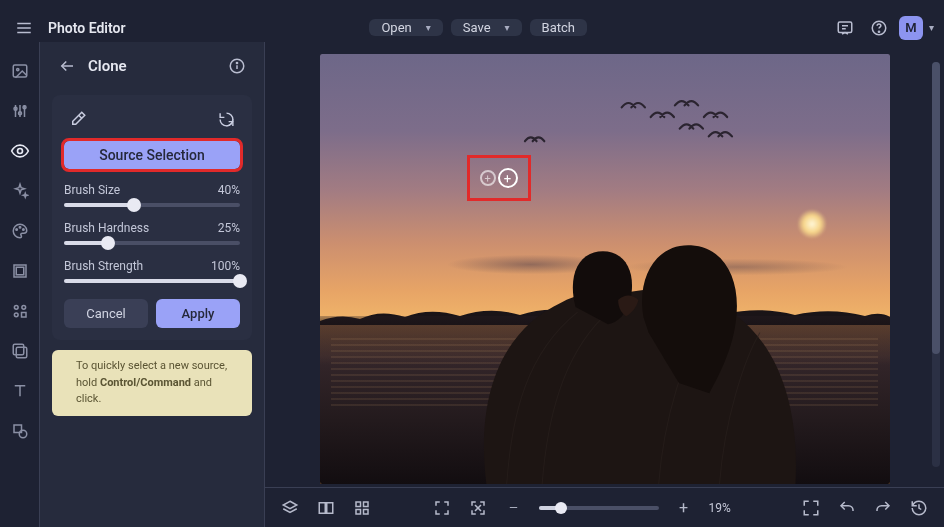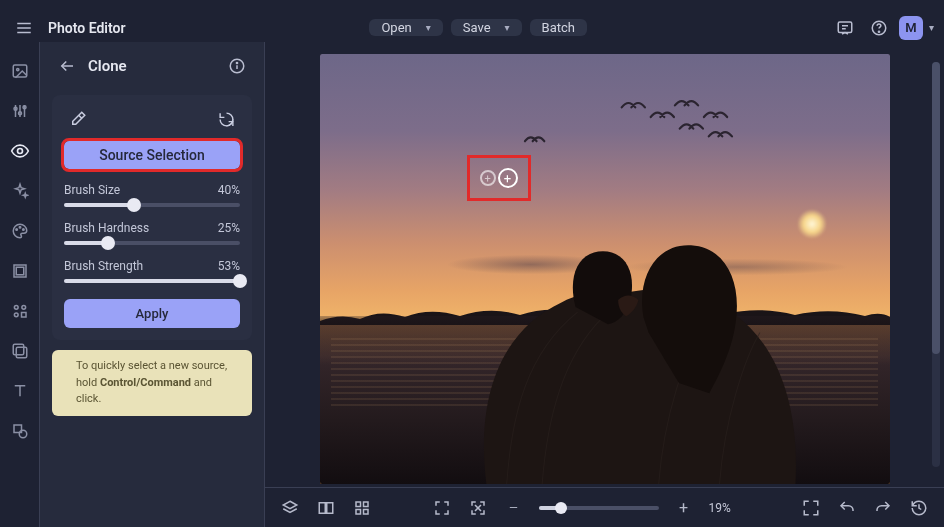--- a/index.html
+++ b/index.html
@@ -282,29 +282,30 @@
         <span>25%</span>
       </div>
       <div class="slider-track">
           <div class="slider-fill" style="width:25%"></div>
           <div class="slider-thumb" style="left:25%"></div>
         </div>
     </div>
     <div class="slider-group" style="margin-bottom:16px">
       <div class="slider-label">
         <span>Brush Strength</span>
-        <span>53%</span>
+        <span>100%</span>
       </div>
       <div class="slider-track">
           <div class="slider-fill" style="width:100%"></div>
           <div class="slider-thumb" style="left:100%"></div>
         </div>
     </div>
 
     <div class="btn-row">
+      <div class="btn btn-cancel">Cancel</div>
       <div class="btn btn-apply">Apply</div>
     </div>
   </div>
 
   <div class="tip">
     <span>To quickly select a new source, hold </span><b>Control/Command</b><span> and click.</span>
   </div>
 </div>
 
 <div class="canvas-wrap">

